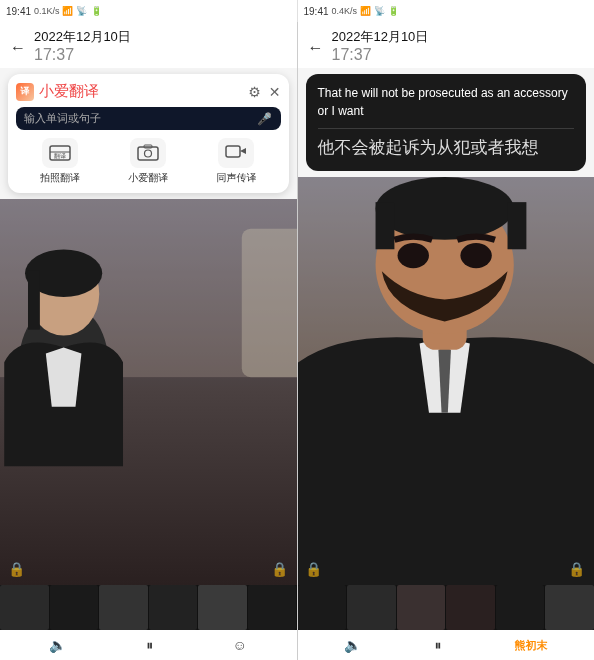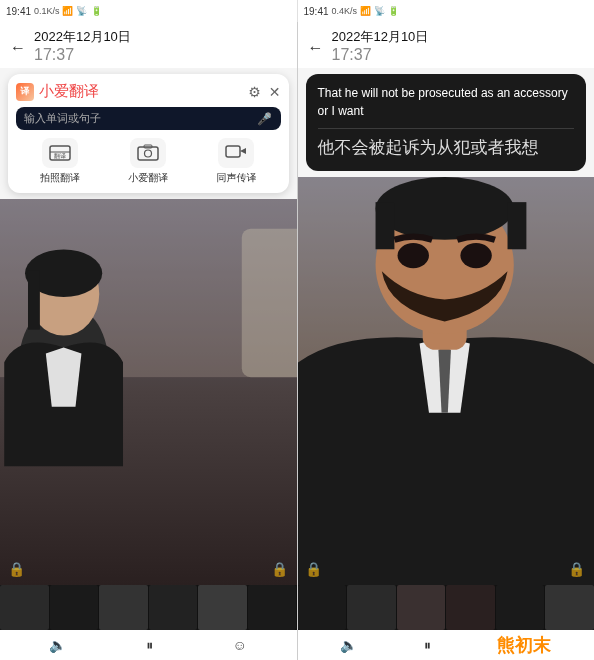--- a/index.html
+++ b/index.html
@@ -476,17 +476,17 @@
       <div class="filmstrip-thumb" style="background:#2a2a2a;"></div>
       <div class="filmstrip-thumb" style="background:#3a3030;"></div>
       <div class="filmstrip-thumb" style="background:#2a2020;"></div>
       <div class="filmstrip-thumb" style="background:#1a1a1a;"></div>
       <div class="filmstrip-thumb" style="background:#333;"></div>
     </div>
 
     <div class="bottom-controls" style="position:relative;">
       <span class="control-icon">🔈</span>
       <span class="control-icon">⏸</span>
-      <span style="font-size:18px; color:#ff8c00; font-weight:700;">熊初末</span>
+      <span style="font-size:11px; color:#ff8c00; font-weight:700;">熊初末</span>
     </div>
   </div>
 
 </div>
 
 </body></html>

